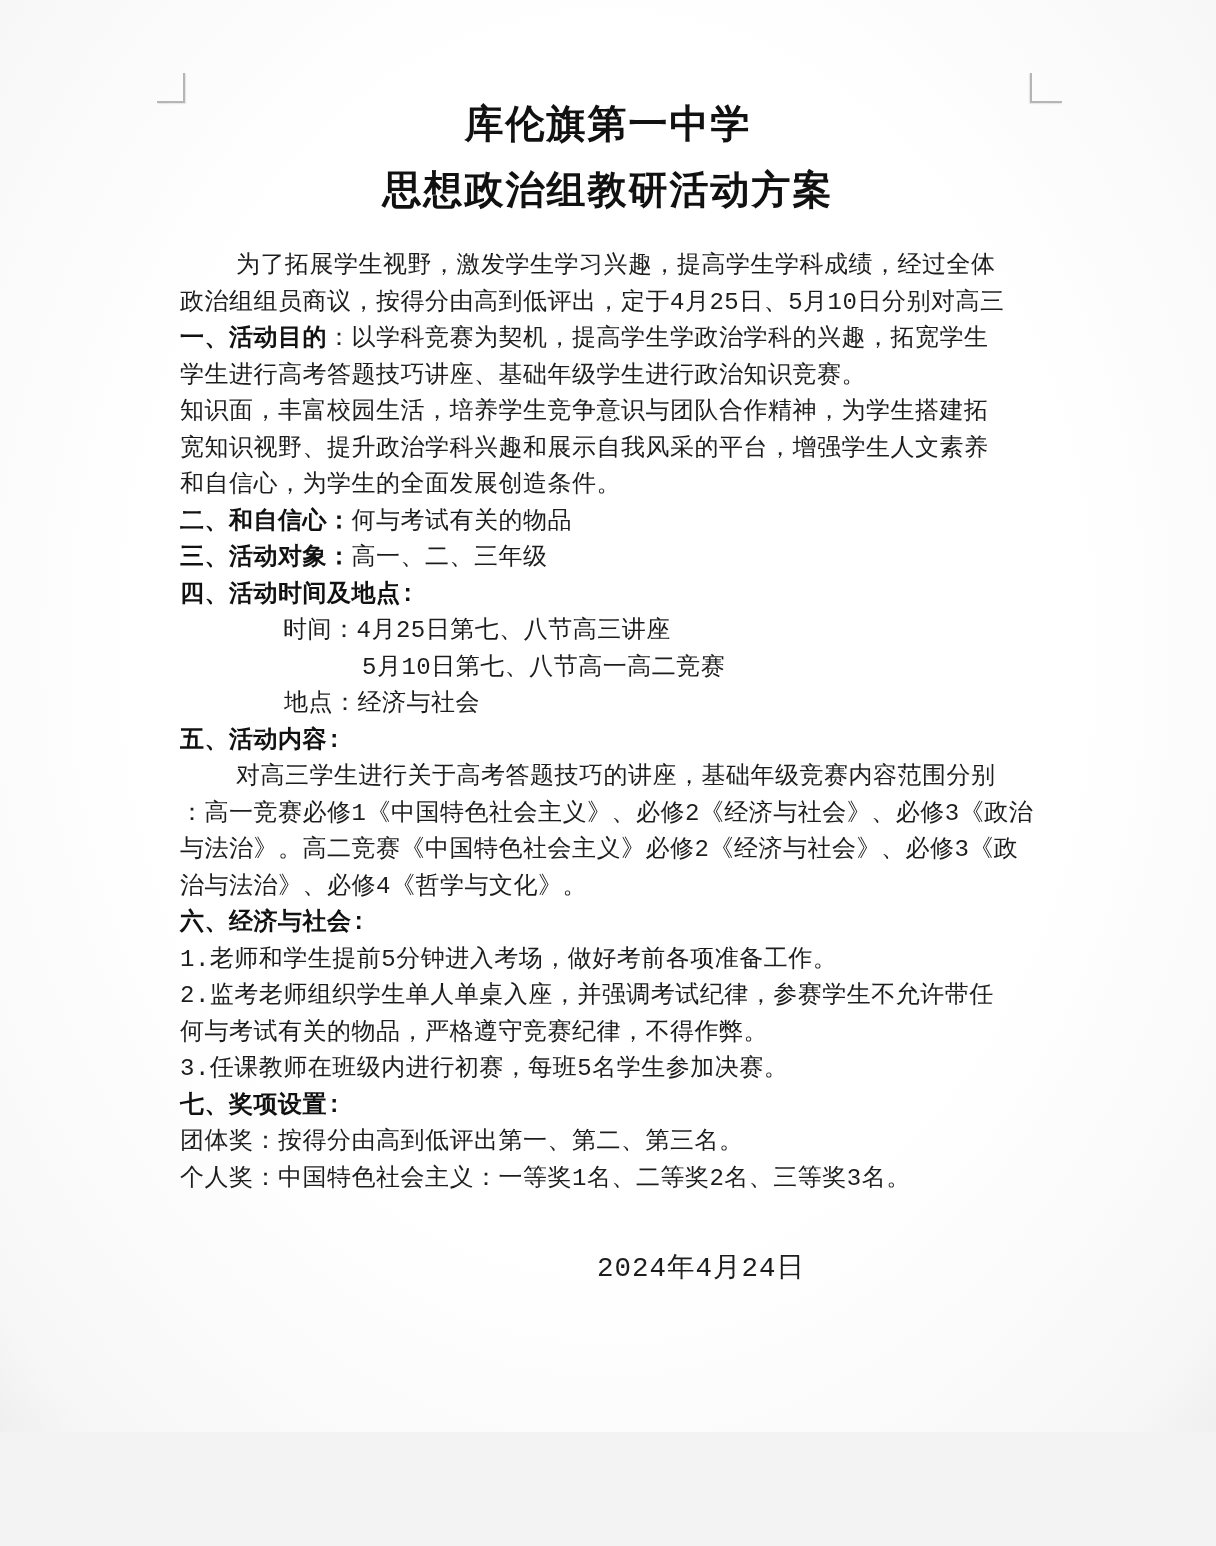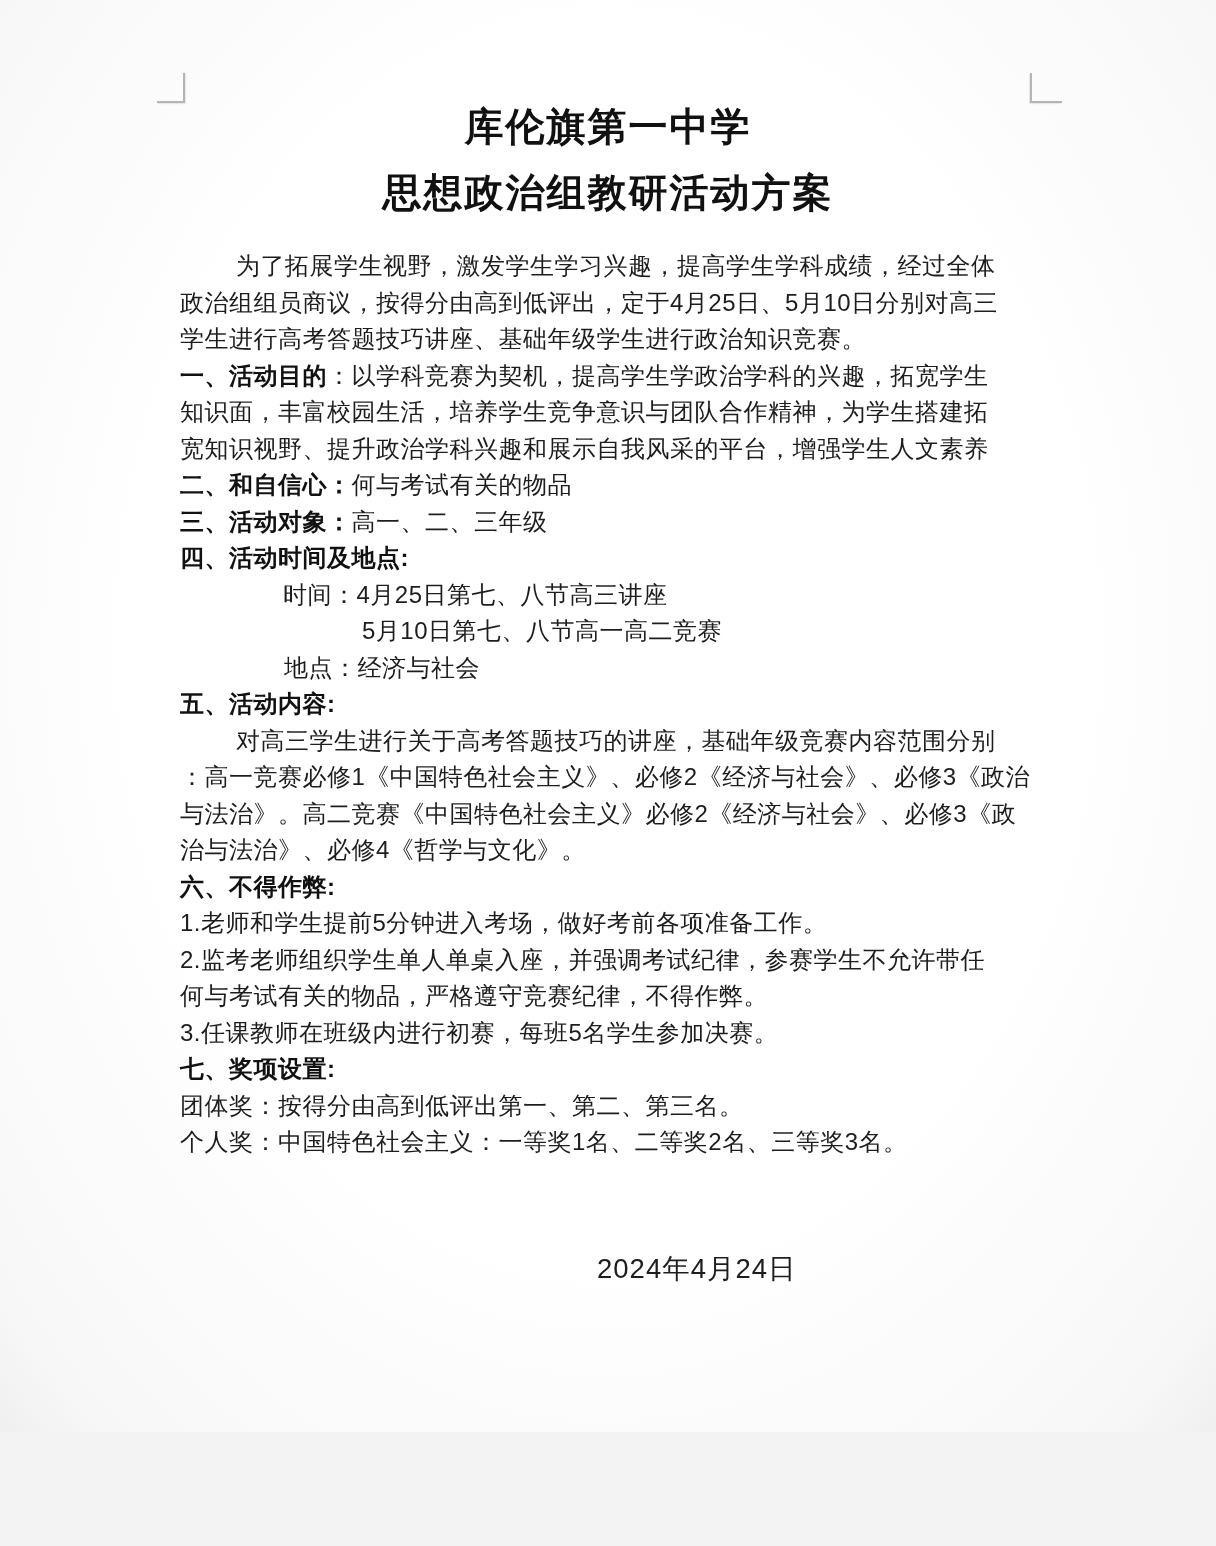--- a/index.html
+++ b/index.html
@@ -5,20 +5,21 @@
   html,body{margin:0;padding:0;}
   body{
     width:1216px;height:1546px;
     font-family:"Liberation Sans","DejaVu Sans",sans-serif;
     background:#f3f3f3;
   }
   .page{
     position:relative;width:1216px;height:1432px;overflow:hidden;
     background:radial-gradient(ellipse at 50% 45%, #ffffff 55%, #f7f7f7 92%, #efefef 100%);
     color:#1d1d1d;
+    font-family:Liberation Mono, monospace;
   }
   
   .crop{position:absolute;}
   .crop.tl{left:157px;top:73px;width:26px;height:28px;border-right:2px solid #b5b5b5;border-bottom:2px solid #b5b5b5;box-shadow:1px 1px 1px rgba(0,0,0,0.08);}
   .crop.tr{left:1030px;top:73px;width:30px;height:28px;border-left:2px solid #b5b5b5;border-bottom:2px solid #b5b5b5;box-shadow:-1px 1px 1px rgba(0,0,0,0.08);}
   .crop.bl{left:155px;top:1525px;width:28px;height:21px;border-right:2px solid #b5b5b5;border-top:2px solid #b5b5b5;}
   .crop.br{left:1031px;top:1525px;width:29px;height:21px;border-left:2px solid #b5b5b5;border-top:2px solid #b5b5b5;}
 
   .title{
     position:absolute;left:0;width:1216px;text-align:center;
@@ -53,36 +54,37 @@
   <div class="crop tr"></div>
   <div class="crop bl"></div>
   <div class="crop br"></div>
 
   <div class="title t1">库伦旗第一中学</div>
   <div class="title t2">思想政治组教研活动方案</div>
 
   <div class="doc-body">
       <div class="line" style="padding-left: 56px;"><span>为了拓展学生视野，激发学生学习兴趣，提高学生学科成绩，经过全体</span></div>
       <div class="line"><span>政治组组员商议，按得分由高到低评出，定于4月25日、5月10日分别对高三</span></div>
+      <div class="line"><span class="b">一、活动目的</span><span>：以学科竞赛为契机，提高学生学政治学科的兴趣，拓宽学生</span></div>
       <div class="line"><span>学生进行高考答题技巧讲座、基础年级学生进行政治知识竞赛。</span></div>
-      <div class="line"><span class="b">一、活动目的</span><span>：以学科竞赛为契机，提高学生学政治学科的兴趣，拓宽学生</span></div>
       <div class="line"><span>知识面，丰富校园生活，培养学生竞争意识与团队合作精神，为学生搭建拓</span></div>
       <div class="line"><span>宽知识视野、提升政治学科兴趣和展示自我风采的平台，增强学生人文素养</span></div>
+      <div class="line"><span>和自信心，为学生的全面发展创造条件。</span></div>
       <div class="line"><span class="b">二、和自信心：</span><span>何与考试有关的物品</span></div>
       <div class="line"><span class="b">三、活动对象：</span><span>高一、二、三年级</span></div>
       <div class="line"><span class="b">四、活动时间及地点:</span></div>
       <div class="line" style="padding-left: 103px;"><span>时间：4月25日第七、八节高三讲座</span></div>
       <div class="line" style="padding-left: 182px;"><span>5月10日第七、八节高一高二竞赛</span></div>
       <div class="line" style="padding-left: 104px;"><span>地点：经济与社会</span></div>
       <div class="line"><span class="b">五、活动内容:</span></div>
       <div class="line" style="padding-left: 56px;"><span>对高三学生进行关于高考答题技巧的讲座，基础年级竞赛内容范围分别</span></div>
       <div class="line"><span>：高一竞赛必修1《中国特色社会主义》、必修2《经济与社会》、必修3《政治</span></div>
       <div class="line"><span>与法治》。高二竞赛《中国特色社会主义》必修2《经济与社会》、必修3《政</span></div>
       <div class="line"><span>治与法治》、必修4《哲学与文化》。</span></div>
-      <div class="line"><span class="b">六、不得作弊:</span></div>
+      <div class="line"><span class="b">六、经济与社会:</span></div>
       <div class="line"><span>1.老师和学生提前5分钟进入考场，做好考前各项准备工作。</span></div>
       <div class="line"><span>2.监考老师组织学生单人单桌入座，并强调考试纪律，参赛学生不允许带任</span></div>
       <div class="line"><span>何与考试有关的物品，严格遵守竞赛纪律，不得作弊。</span></div>
       <div class="line"><span>3.任课教师在班级内进行初赛，每班5名学生参加决赛。</span></div>
       <div class="line"><span class="b">七、奖项设置:</span></div>
       <div class="line"><span>团体奖：按得分由高到低评出第一、第二、第三名。</span></div>
       <div class="line"><span>个人奖：中国特色社会主义：一等奖1名、二等奖2名、三等奖3名。</span></div>
     </div>
 
   <div class="doc-date">2024年4月24日</div>

